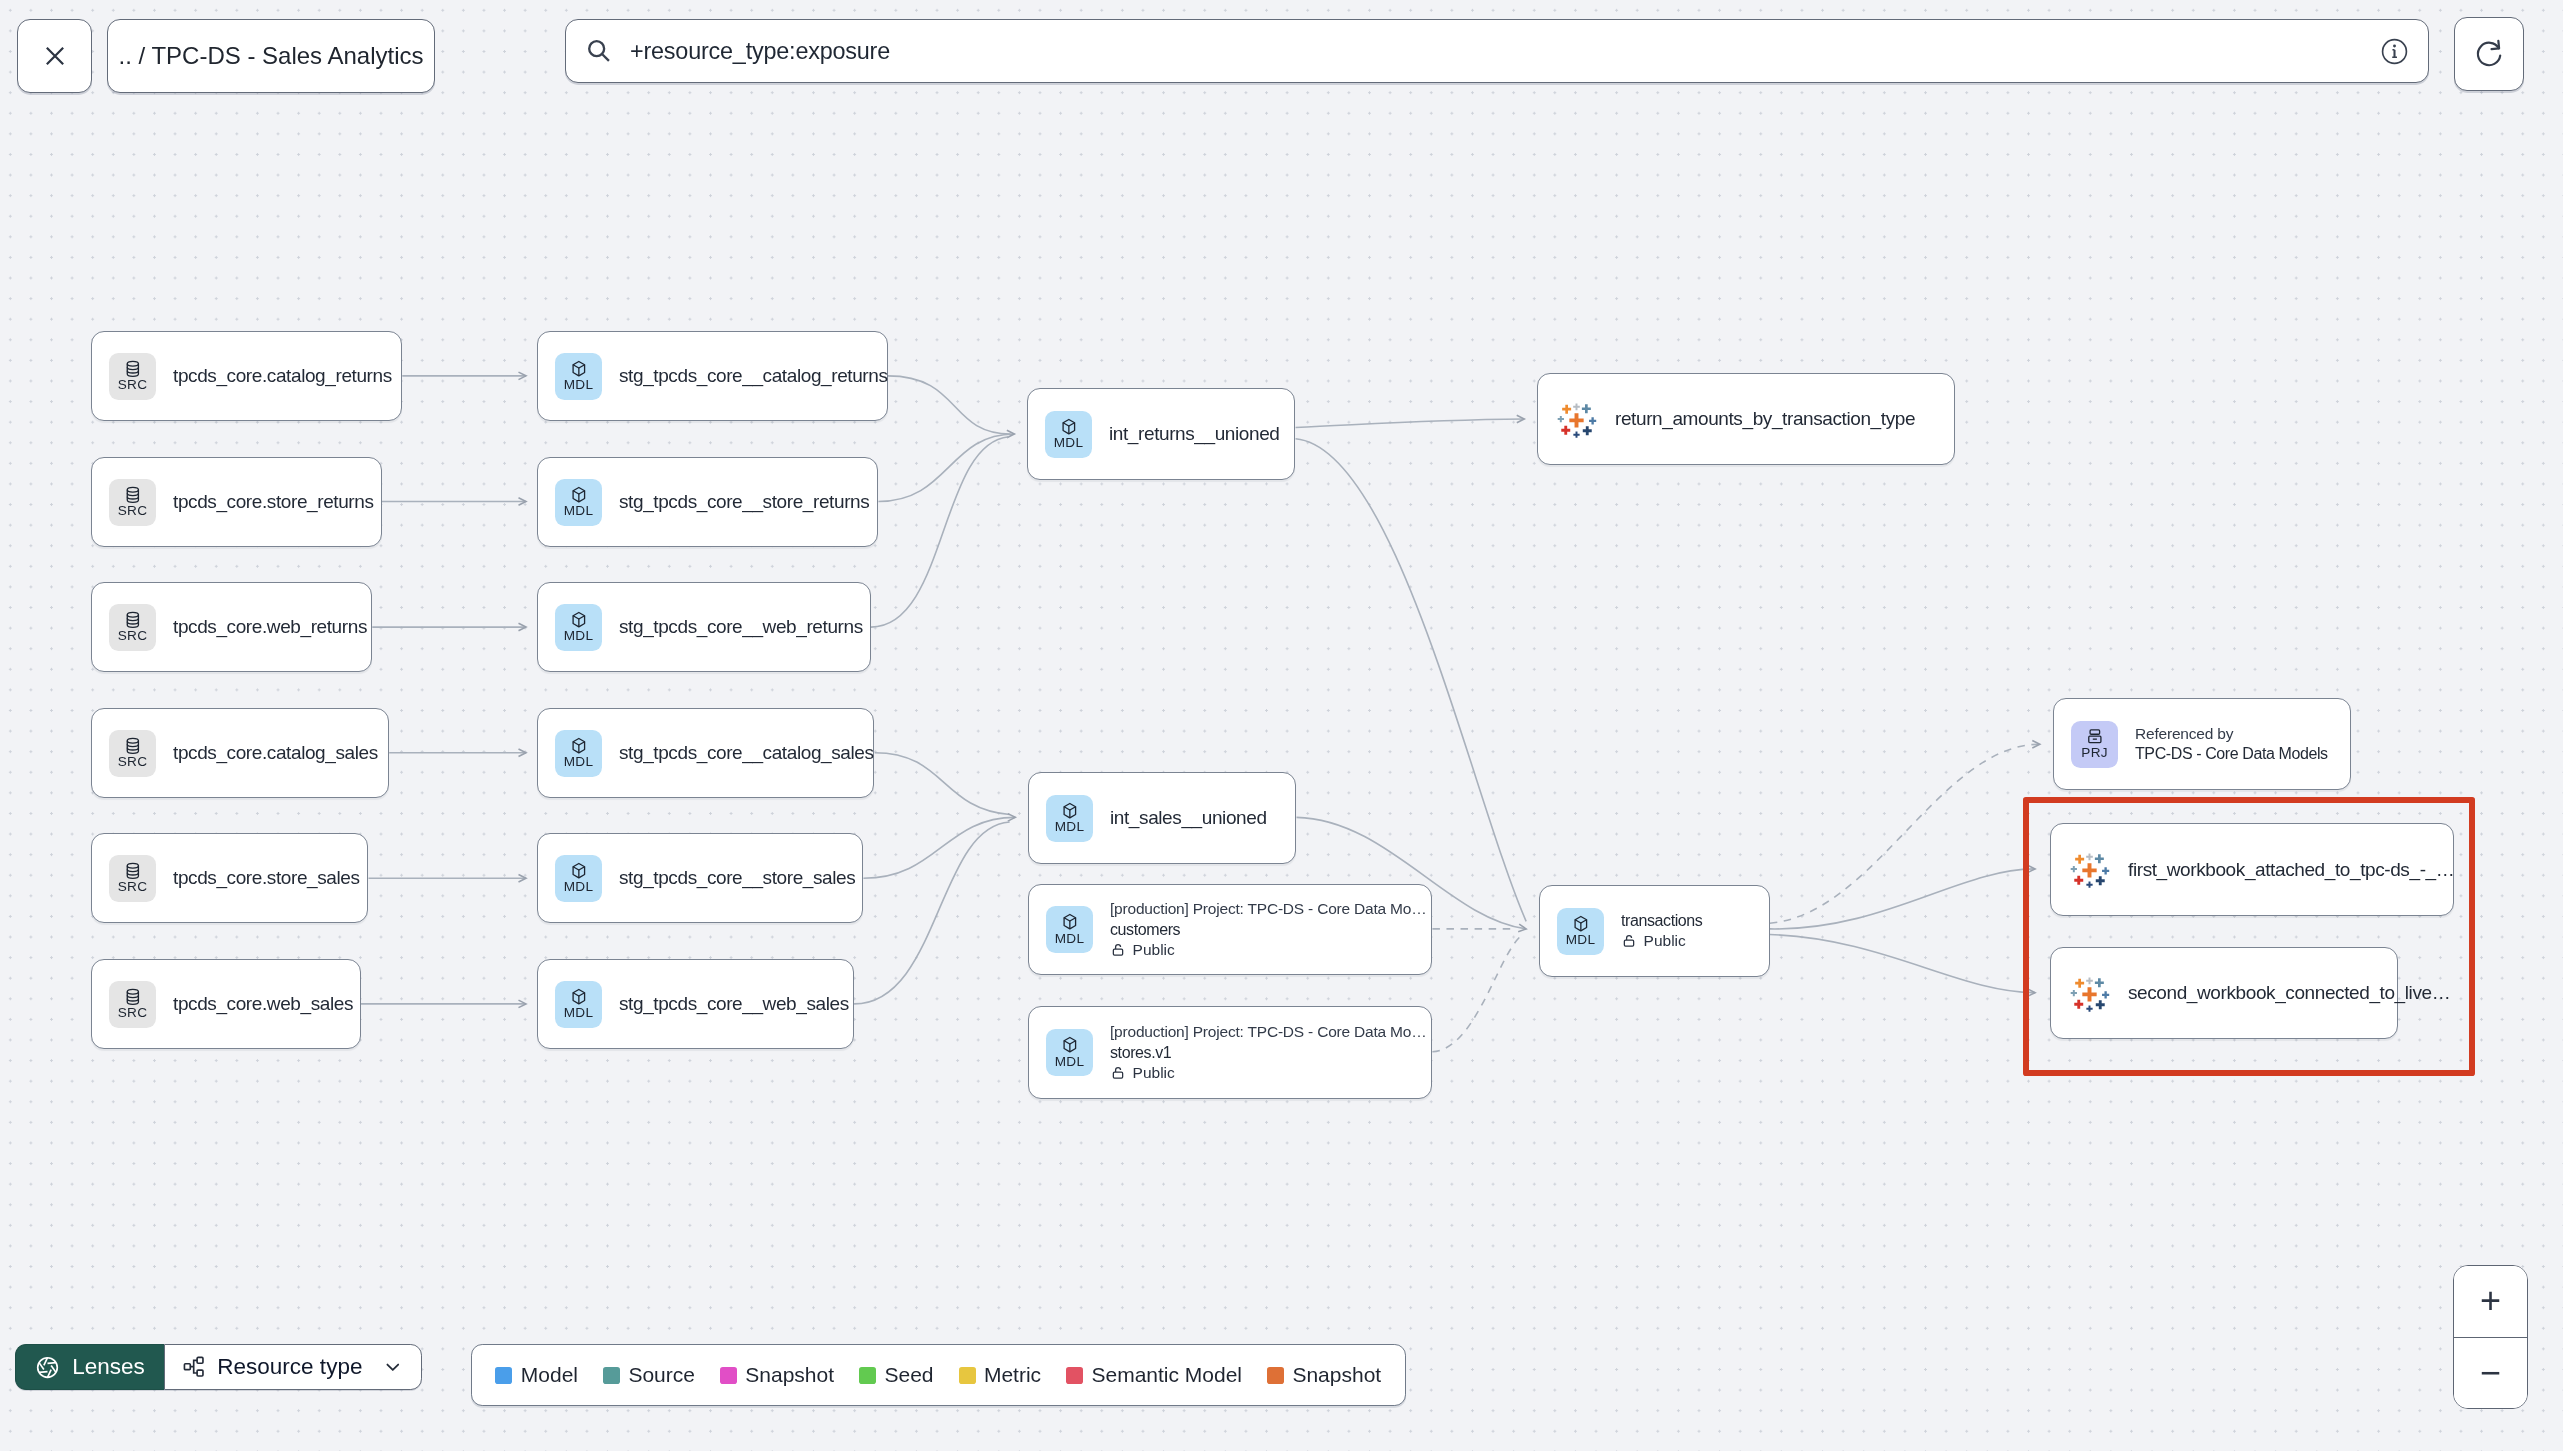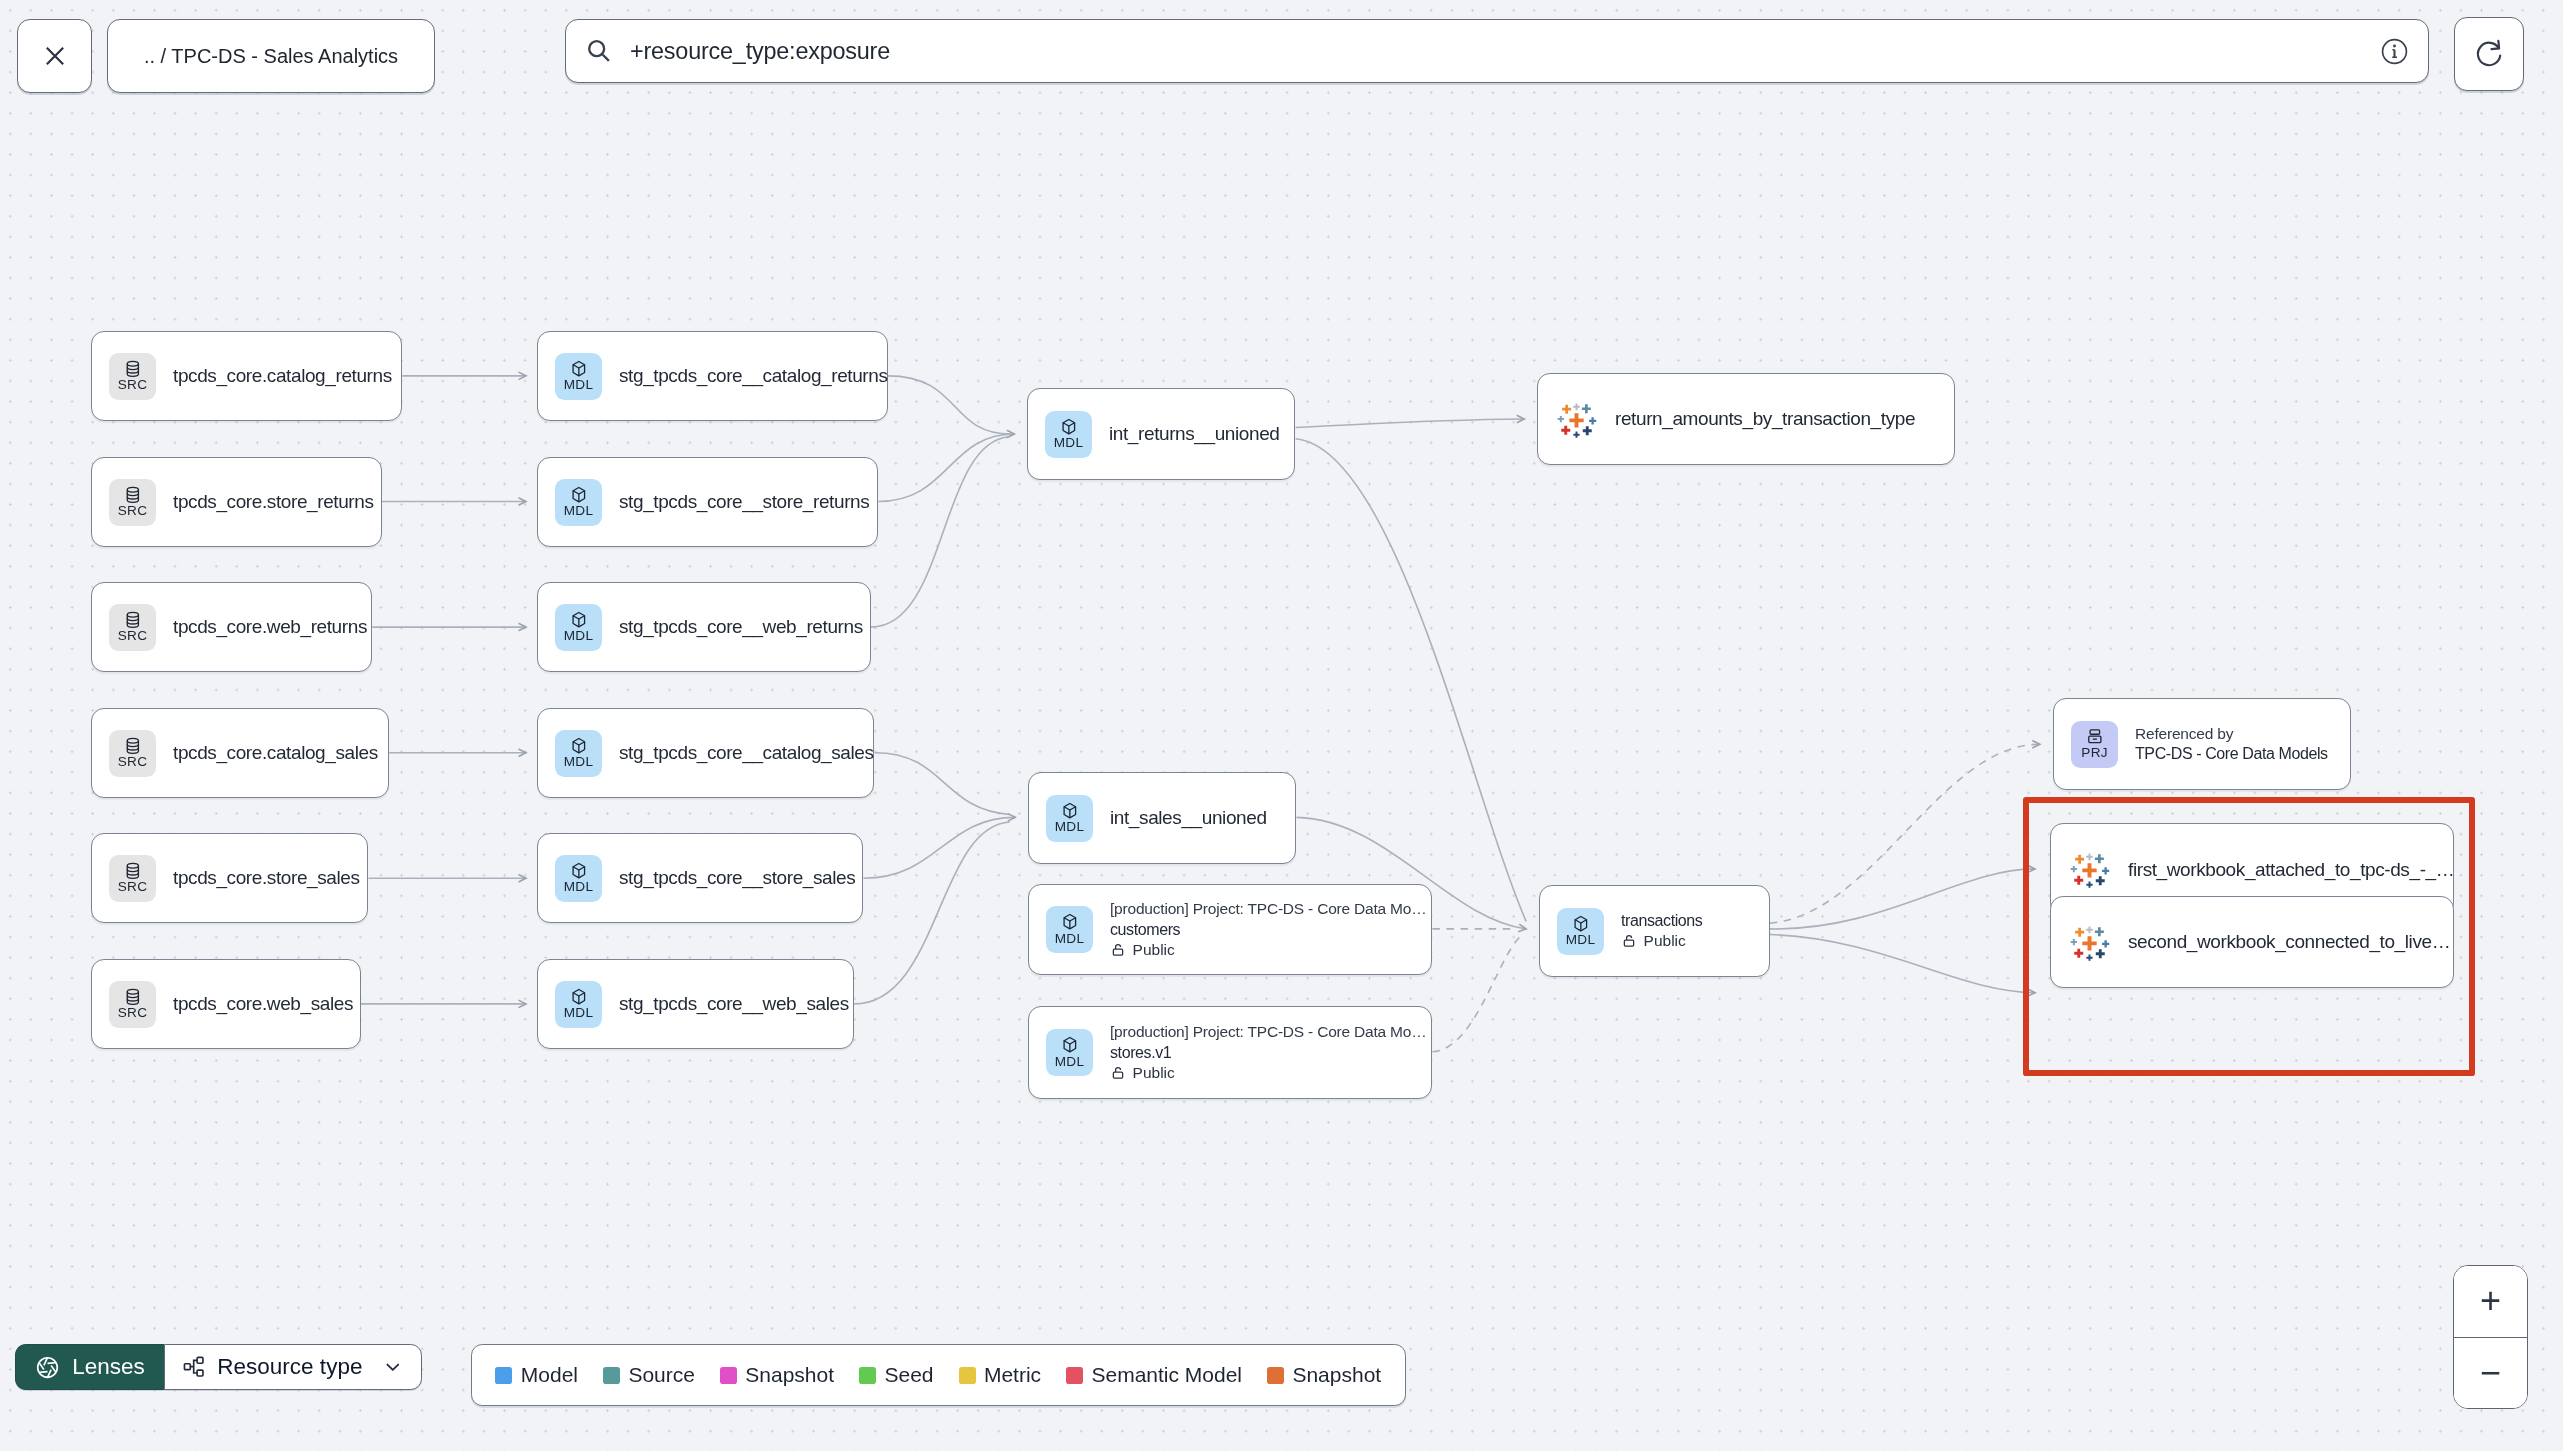--- a/index.html
+++ b/index.html
@@ -11,21 +11,21 @@
     background-size:20.6px 20.6px;
     color:#232a36;
   }
   #canvas{position:absolute;inset:0;}
   
   .top-btn{
     position:absolute;background:#fff;border:1.7px solid #636b79;border-radius:13px;
     display:flex;align-items:center;justify-content:center;
     box-shadow:0 1.9px 0 rgba(110,120,140,.28);box-sizing:border-box;
   }
-  .breadcrumb-btn{justify-content:center;font-size:20px;color:#20262f;white-space:nowrap;padding:0 24.4px;}
+  .breadcrumb-btn{justify-content:center;font-size:24px;color:#20262f;white-space:nowrap;padding:0 24.4px;}
   .search-bar{justify-content:flex-start;gap:15px;padding:0 19px;}
   .search-input{
     flex:1;border:none;outline:none;background:transparent;
     font-size:23.4px;color:#1f2733;font-family:inherit;letter-spacing:-0.2px;
   }
   
   .node{
     position:absolute;background:#fff;border:1.6px solid #7b8492;border-radius:13px;
     display:flex;align-items:center;gap:17px;padding:0 15px 0 17px;box-sizing:border-box;
     box-shadow:0 1.9px 0.9px rgba(40,50,70,.07);
@@ -408,21 +408,21 @@
           <path d="M42 21.5 V29.5 M38 25.5 H46" stroke="#4e7ba6" stroke-width="2.6"></path>
           <path d="M12 31 V41 M7 36 H17" stroke="#d6322a" stroke-width="3.2"></path>
           <path d="M24 37.5 V44.5 M20.5 41 H27.5" stroke="#2a4a7b" stroke-width="2.2"></path>
           <path d="M36 31.5 V41.5 M31 36.5 H41" stroke="#27476f" stroke-width="3.2"></path>
         </svg>
       </span>
       <span class="node-body">
         <span class="node-label">first_workbook_attached_to_tpc-ds_-_…</span>
       </span>
     </div>
-    <div class="node node--exposure" style="left: 2050px; top: 896px; width: 404px; height: 92px;">
+    <div class="node node--exposure" style="left: 2050px; top: 947px; width: 348px; height: 92px;">
       <span class="tableau-icon">
         <svg viewBox="0 0 48 48" width="43" height="43" fill="none" stroke-linecap="butt">
           <path d="M24 17 V33 M16 25 H32" stroke="#e8762d" stroke-width="4.4"></path>
           <path d="M24 6 V13.6 M20.3 9.8 H27.7" stroke="#b6bcc3" stroke-width="2.2"></path>
           <path d="M13 7.5 V17.5 M8 12.5 H18" stroke="#ef8b2e" stroke-width="3"></path>
           <path d="M35 7 V17 M30 12 H40" stroke="#5d89a5" stroke-width="3"></path>
           <path d="M6.5 20 V27 M3 23.5 H10" stroke="#7da0b4" stroke-width="2.2"></path>
           <path d="M42 21.5 V29.5 M38 25.5 H46" stroke="#4e7ba6" stroke-width="2.6"></path>
           <path d="M12 31 V41 M7 36 H17" stroke="#d6322a" stroke-width="3.2"></path>
           <path d="M24 37.5 V44.5 M20.5 41 H27.5" stroke="#2a4a7b" stroke-width="2.2"></path>

